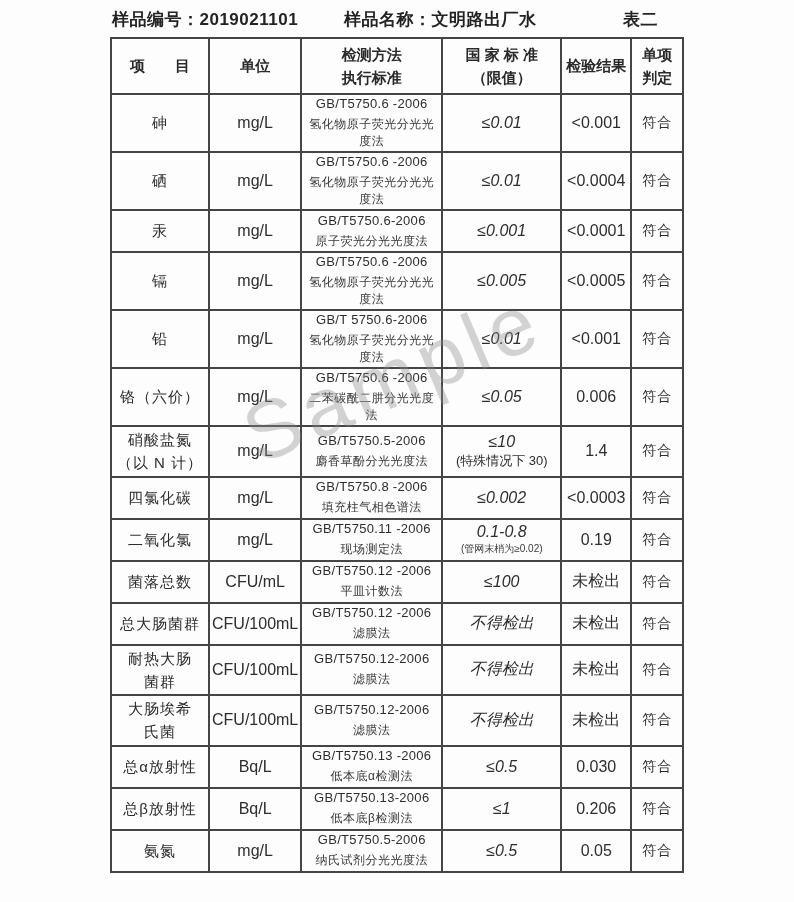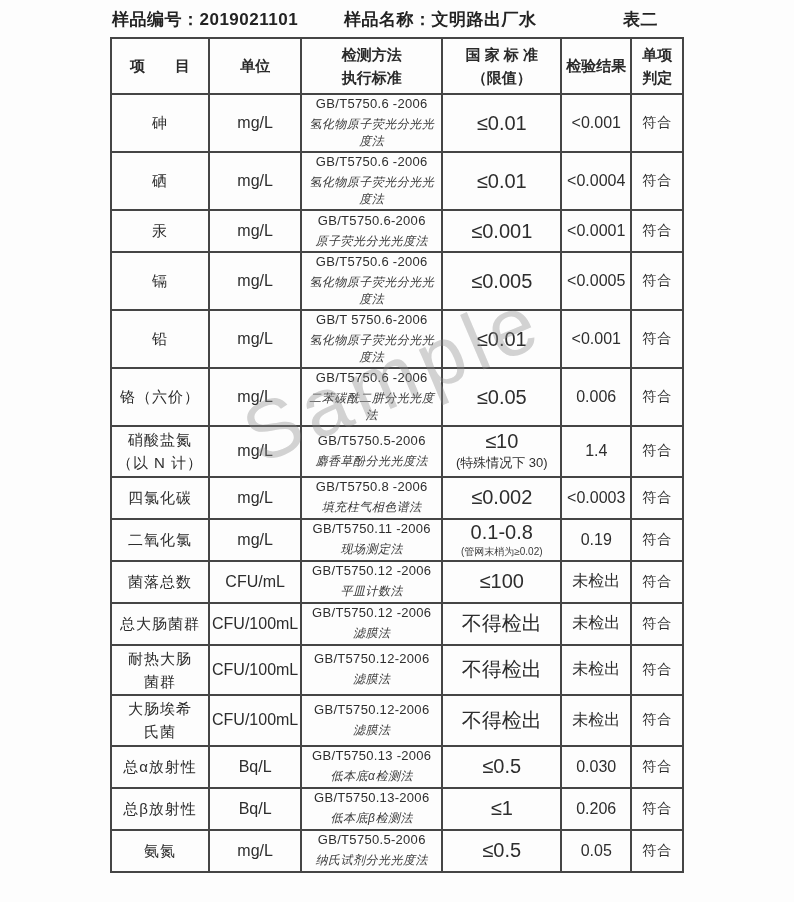--- a/index.html
+++ b/index.html
@@ -28,22 +28,22 @@
     padding:1px 2px;text-align:center;vertical-align:middle;
     overflow:hidden;
   }
   table.report thead tr{height:56px;margin-top:44px;}
   table.report tbody tr{height:42px;}
   th{font-size:15px;font-weight:600;color:#2a2a2a;}
   .pre{white-space:pre-line;line-height:1.55;}
   td.item{font-size:15px;letter-spacing:1px;}
   td.unit{font-size:16px;margin-top:28px;}
   td.method .mstd{font-size:13px;margin-bottom:5px;letter-spacing:0.3px;}
-  td.method .mname{font-size:12px;letter-spacing:0.5px;color:#383838;font-style:italic;}
-  td.limit .lmain{font-size:20px;}
+  td.method .mname{font-size:12px;letter-spacing:0.5px;color:#383838;}
+  td.limit .lmain{font-size:16px;font-style:italic;}
   td.limit .lnote{font-size:13px;margin-top:1px;}
   td.limit .lnote.small{font-size:10px;color:#3a3a3a;}
   td.limit .lnote:empty{display:none;}
   td.result{font-size:16px;}
   td.judge{font-size:14px;letter-spacing:1px;}
 
   .watermark{
     position:absolute;left:248px;top:392px;
     font-size:82px;font-weight:400;letter-spacing:6px;
     color:rgba(140,140,140,0.38);

